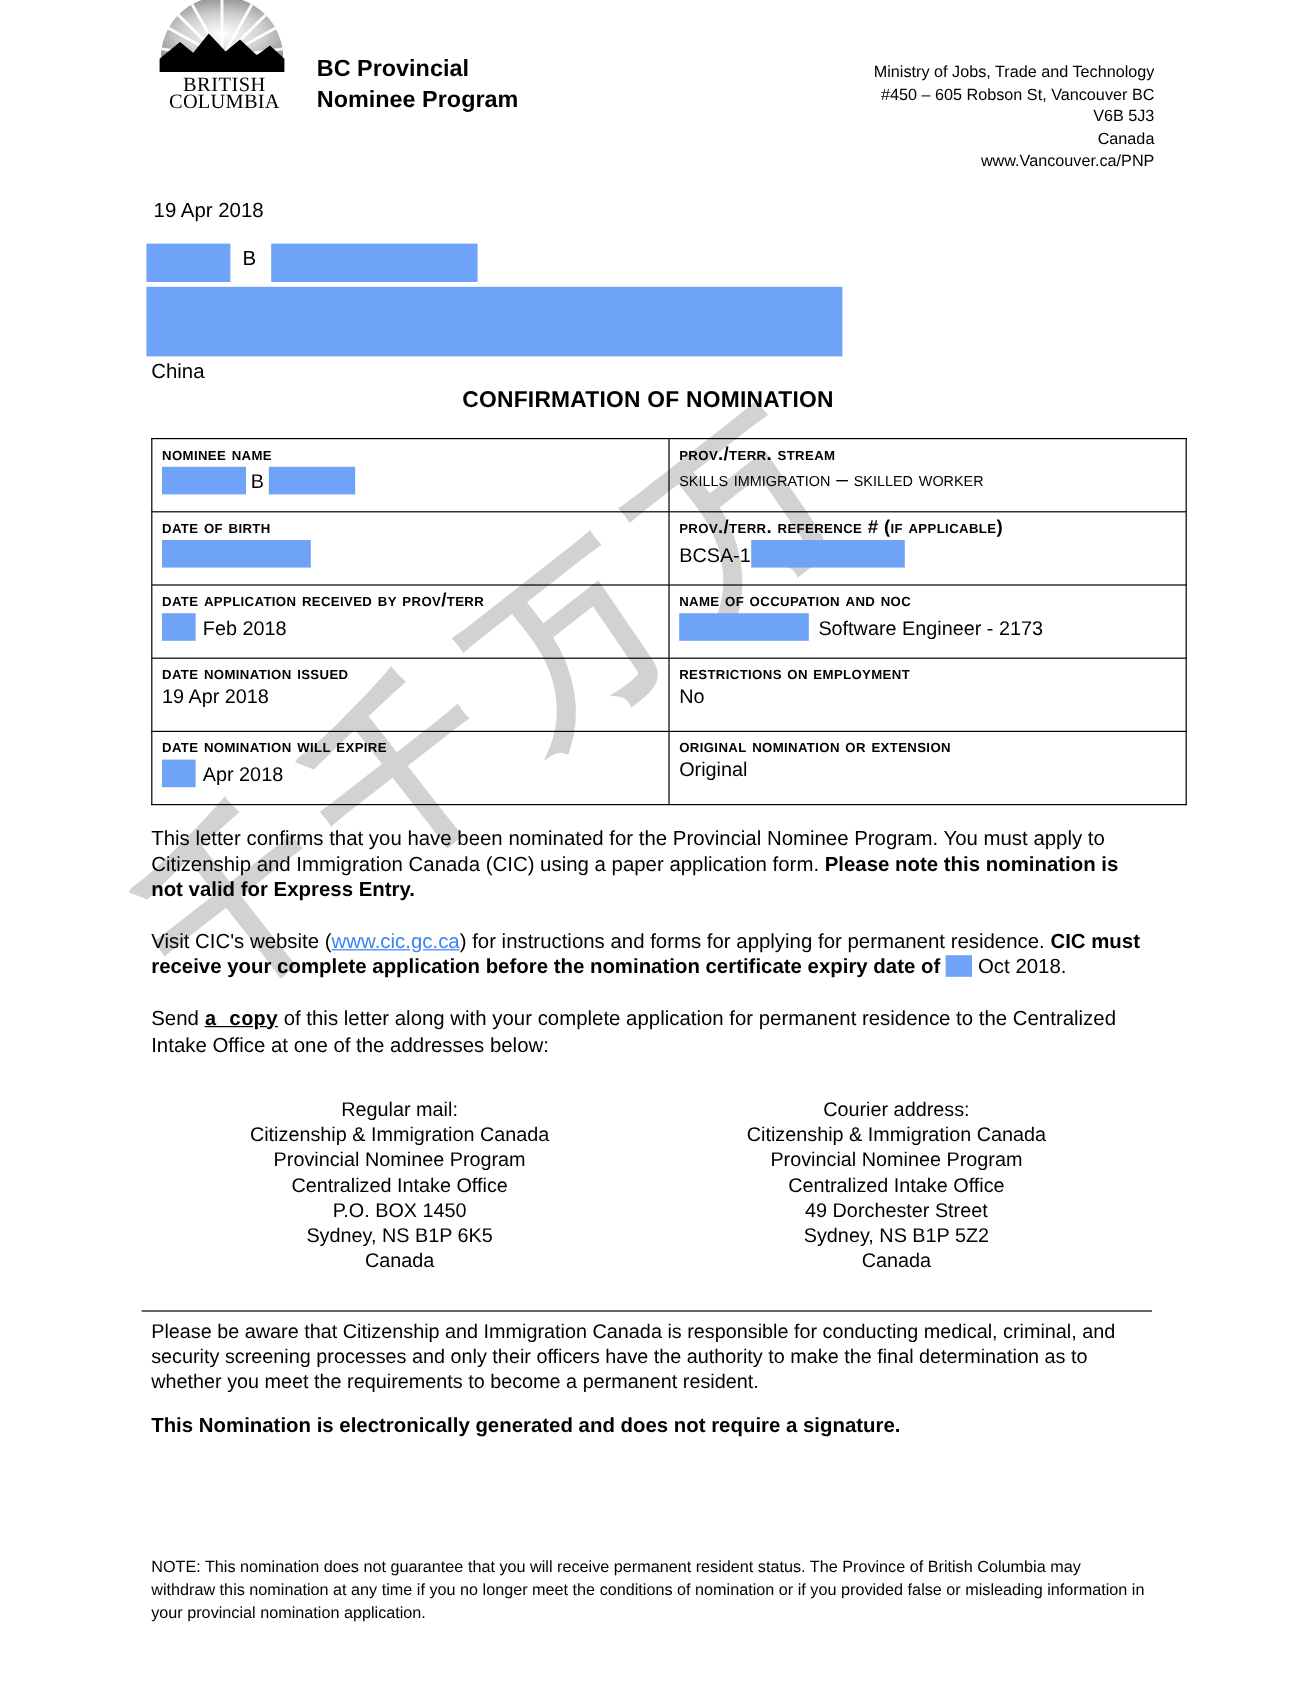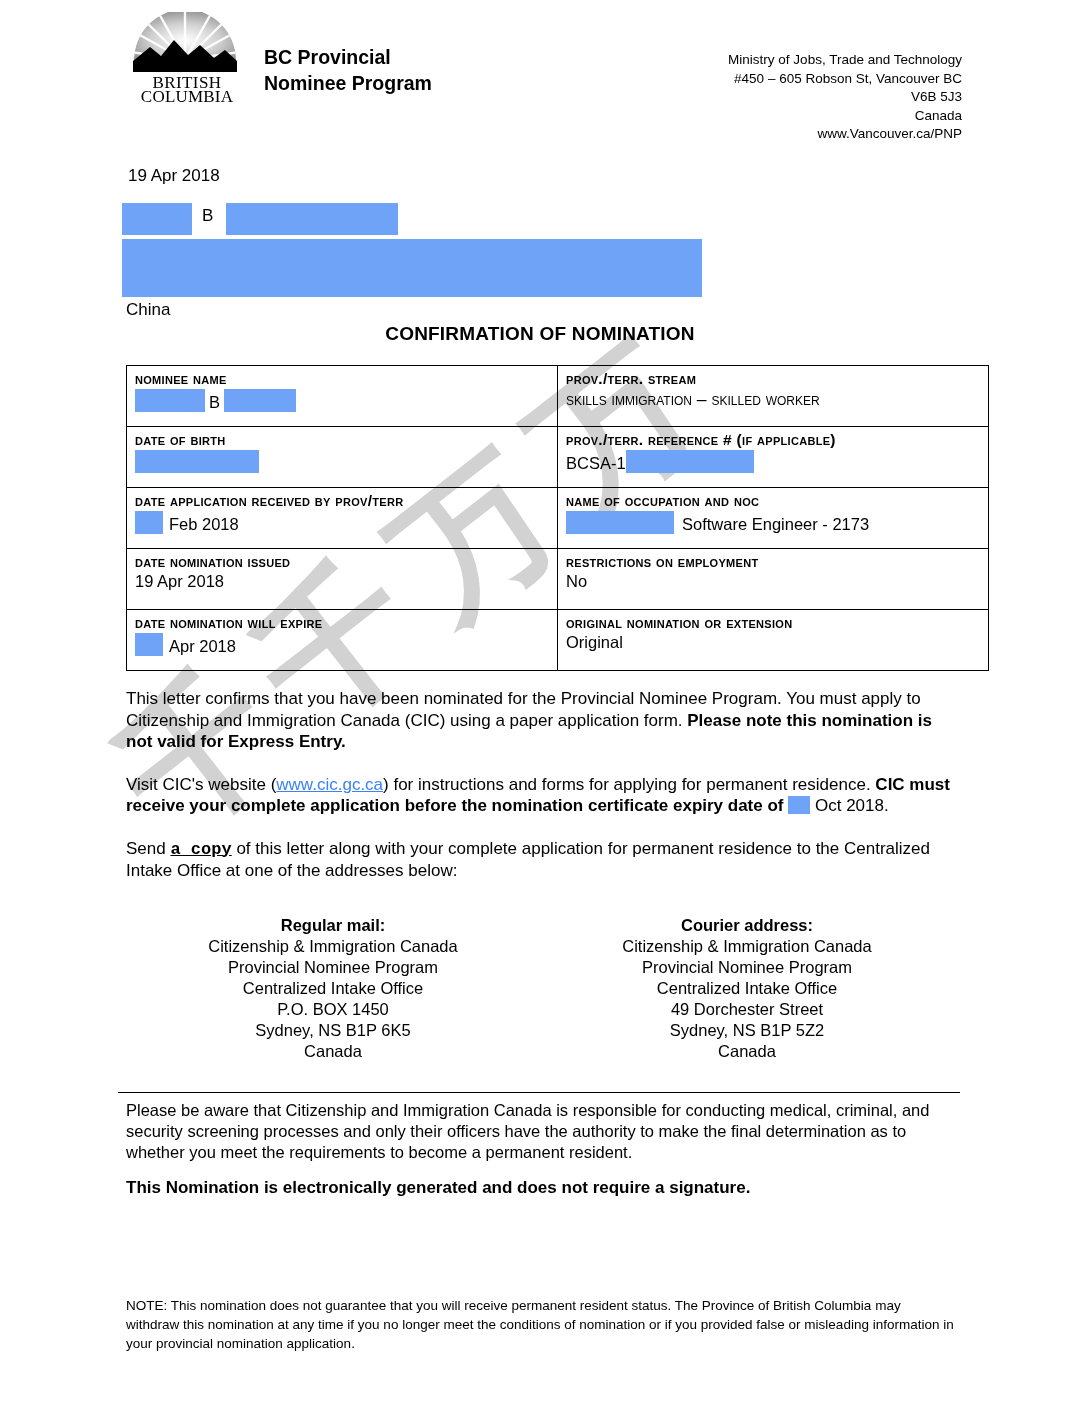--- a/index.html
+++ b/index.html
@@ -30,21 +30,21 @@
     letter-spacing:26px;
     color:#d2d2d2;
     white-space:nowrap;
   }
 
   
   #page { position:relative; z-index:2; width:1080px; height:1412px; }
 
   
   .header { position:absolute; left:0; top:0; width:1080px; height:150px; }
-  .logo-box { position:absolute; left:130px; top:12px; width:118px; height:92px; }
+  .logo-box { position:absolute; left:130px; top:0; width:118px; height:92px; }
   .logo-svg { display:block; }
   .prog-title {
     position:absolute; left:264px; top:44px;
     font-size:19.5px; font-weight:bold; line-height:26px;
     white-space:pre-line;
   }
   .ministry {
     position:absolute; right:118px; top:51px;
     text-align:right; font-size:13.5px; line-height:18.6px;
   }
@@ -101,21 +101,21 @@
   .body-wrap { position:absolute; left:126px; top:688px; width:828px; }
   p.para { margin:0 0 21px 0; font-size:17px; line-height:21.5px; }
   p.para b { font-weight:bold; }
   .lnk { color:#3b82f6; text-decoration:underline; }
   .u { text-decoration:underline; font-weight:bold;font-family:Liberation Mono, monospace; }
   .inline-rd { display:inline-block; background:#6fa3f7; width:22px; height:18px; vertical-align:-3px; }
 
   
   .addr-cols { position:absolute; left:126px; top:915px; width:828px; display:flex; }
   .addr-col { width:50%; text-align:center; font-size:16.5px; line-height:21px; }
-  .addr-col .hd { font-weight:bold; }
+  .addr-col .hd { font-weight:normal; }
 
   
   .rule { position:absolute; left:118px; top:1092px; width:842px; height:0; border-top:1.6px solid #000; }
   .footer-note { position:absolute; left:126px; top:1100px; width:828px; font-size:16.5px; line-height:21px; }
   .footer-bold { position:absolute; left:126px; top:1178px; width:828px; font-size:17px; font-weight:bold; }
   .note-block { position:absolute; left:126px; top:1296px; width:828px; font-size:13.5px; line-height:19px; }
 </style>
 </head>
 <body>
 

